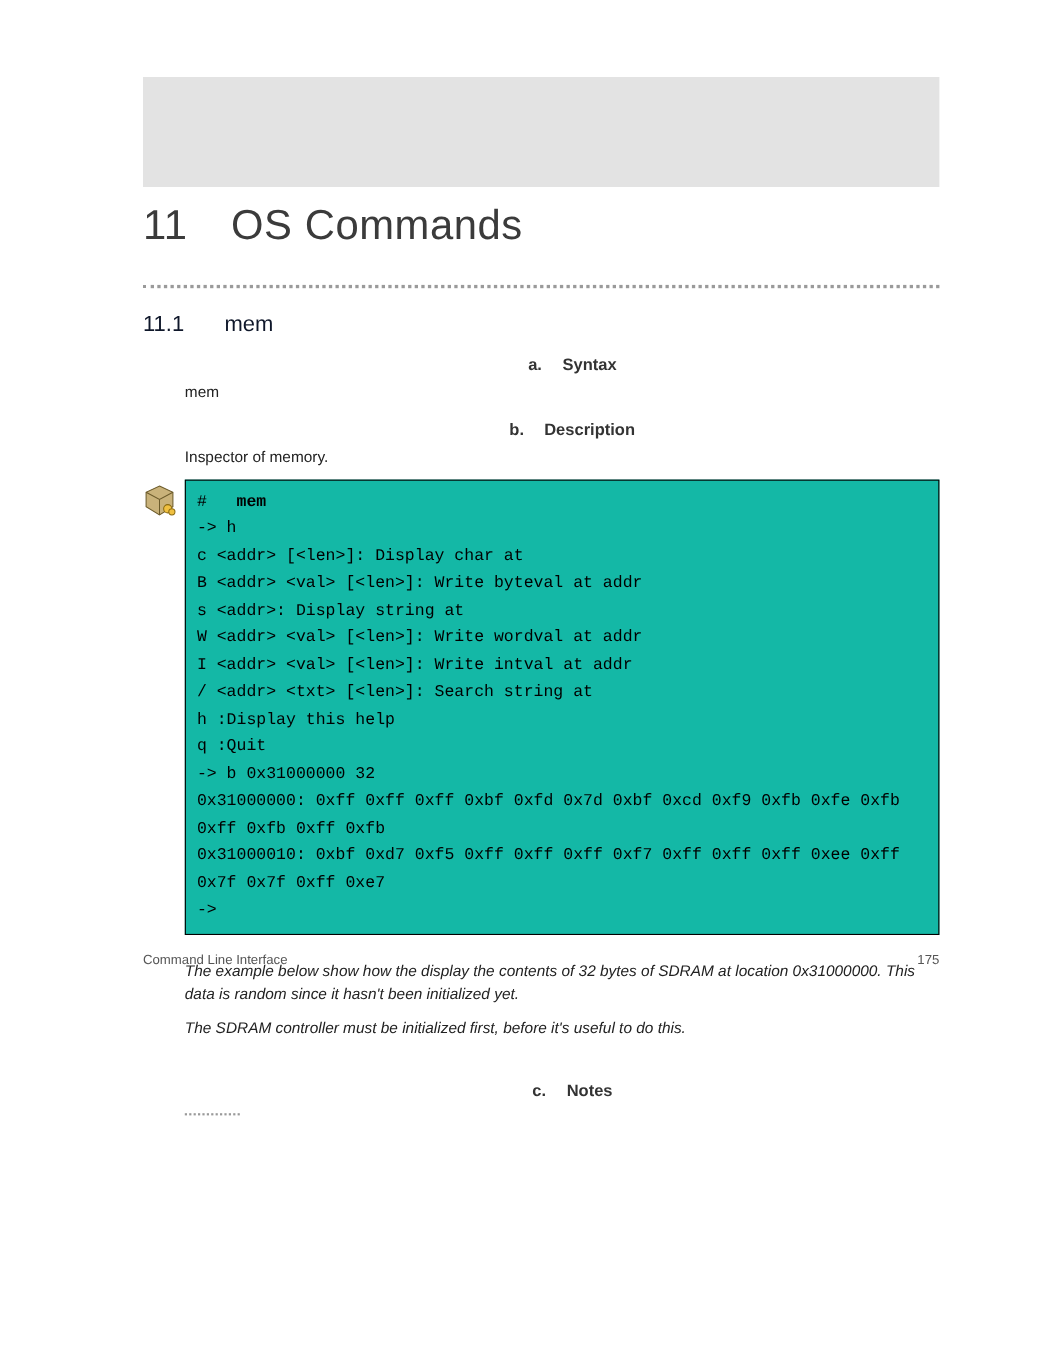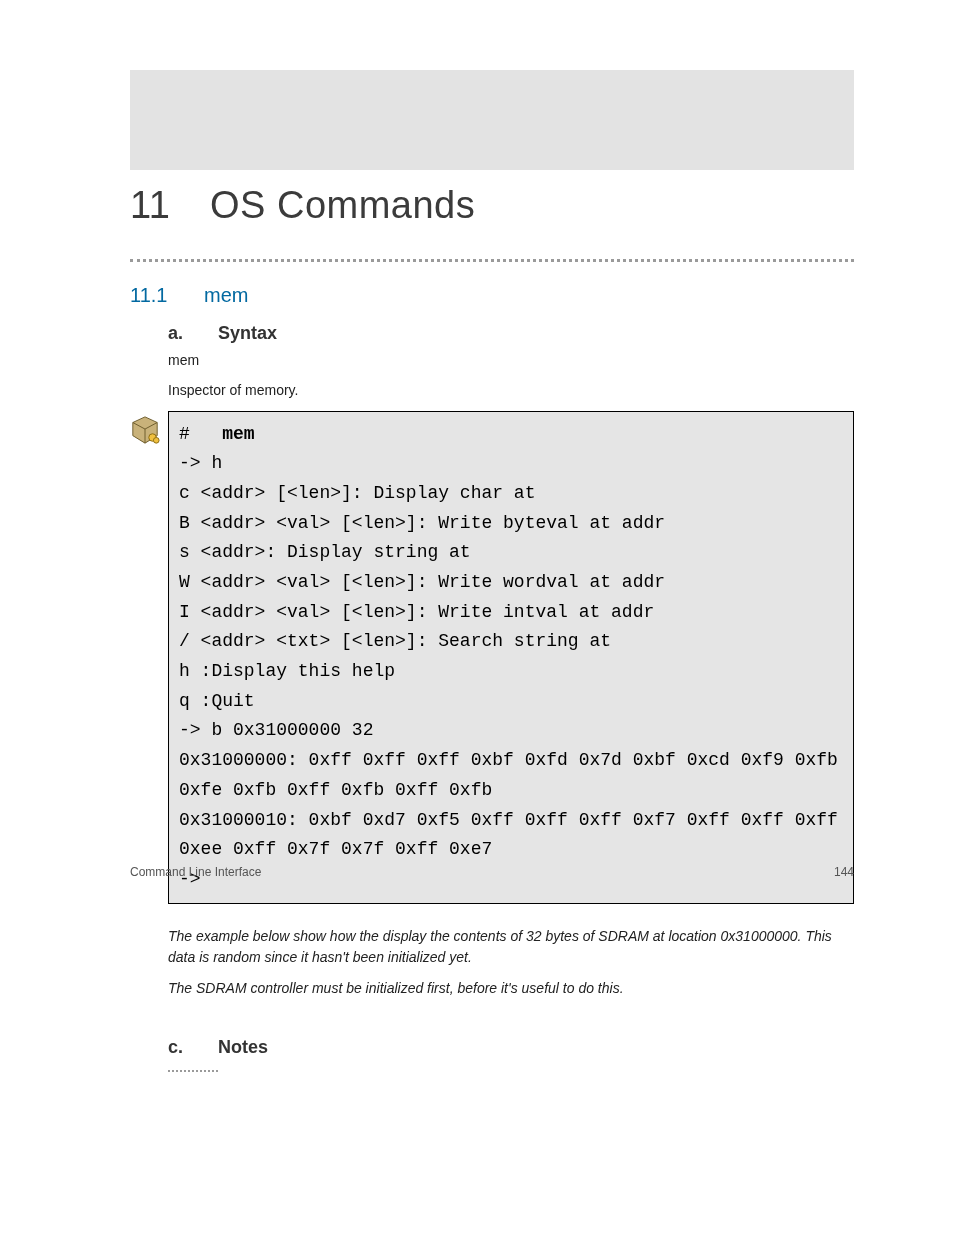--- a/index.html
+++ b/index.html
@@ -3,29 +3,29 @@
 <meta charset="utf-8">
 <style>
   * { margin: 0; padding: 0; box-sizing: border-box; }
   html, body { width: 954px; height: 1235px; background: #fff; font-family: Arial, Helvetica, sans-serif; color: #000; }
   .page { position: relative; width: 954px; height: 913px; padding: 70px 100px 60px 130px; }
   .h1 { font-size: 38px; font-weight: 400; color: #3b3b3b; letter-spacing: 0.5px; margin-top: 14px; margin-bottom: 10px; }
   .h1-num { display: inline-block; width: 80px; }
   .graybar { background: #e3e3e3; height: 100px; margin-top: 0; }
   .hr-dotted { border: none; border-top: 3px dotted #9a9a9a; margin: 32px 0 22px 0; }
   .hr-dotted-short { border: none; border-top: 2px dotted #9a9a9a; margin: 12px 0 14px 0; width: 50px; }
-  .h2 { font-size: 20px; font-weight: 400; color: #0369a1; margin-bottom: 8px; }
+  .h2 { font-size: 20px; font-weight: 400; color: #0f172a; margin-bottom: 8px; }
   .h2-num { display: inline-block; width: 74px; }
-  .h3 { font-size: 18px; font-weight: 700; color: #333; margin: 16px 0 6px 38px; }
+  .h3 { font-size: 15px; font-weight: 700; color: #333; margin: 16px 0 6px 38px; text-align: center; }
   .h3-num { display: inline-block; width: 50px; }
   .intro { font-size: 14px; color: #222; margin: 6px 0 10px 38px; line-height: 1.45; }
   .row { display: flex; align-items: flex-start; margin-top: 6px; }
   .icon-col { width: 38px; flex-shrink: 0; padding-top: 4px; }
   .icon-wrap { width: 30px; height: 30px; }
-  .codebox { border: 1px solid #000; background: #e5e5e5; font-family: "Courier New", Courier, monospace; font-size: 18px; line-height: 1.65; padding: 8px 10px 8px 10px; flex: 1; color: #000; }
+  .codebox { border: 1px solid #000; background: #14b8a6; font-family: "Courier New", Courier, monospace; font-size: 15px; line-height: 1.65; padding: 8px 10px 8px 10px; flex: 1; color: #000; }
   .codebox .cmd { font-weight: 700; }
   .body-text { font-size: 14px; color: #222; margin: 22px 0 0 38px; line-height: 1.5; font-style: italic; }
   .footer { position: absolute; bottom: 34px; left: 0; width: 100%; display: flex; justify-content: space-between; padding: 0 100px 0 130px; font-size: 12px; color: #555; }
 </style>
 </head>
 <body>
 
 <div class="page">
 
   <div class="graybar"></div>
@@ -37,20 +37,23 @@
 
   <div class="h2">
     <span class="h2-num">11.1</span><span>mem</span>
   </div>
 
   <div class="h3">
     <span class="h3-num">a.</span><span>Syntax</span>
   </div>
   <div class="intro">mem</div>
 
+  <div class="h3">
+    <span class="h3-num">b.</span><span>Description</span>
+  </div>
   <div class="intro">Inspector of memory.</div>
 
   <div class="row">
     <div class="icon-col">
       <div class="icon-wrap">
         <svg viewBox="0 0 32 32" width="30" height="30">
           <polygon points="16,2 29,8 29,22 16,30 3,22 3,8" fill="#c9b27a" stroke="#6b5a2a" stroke-width="1"></polygon>
           <polyline points="3,8 16,15 29,8" fill="none" stroke="#6b5a2a" stroke-width="1"></polyline>
           <line x1="16" y1="15" x2="16" y2="30" stroke="#6b5a2a" stroke-width="1"></line>
           <circle cx="24" cy="24" r="4" fill="#f0c040" stroke="#8a6a10" stroke-width="1"></circle>
@@ -81,16 +84,16 @@
 
   <div class="h3" style="margin-top:38px">
     <span class="h3-num">c.</span><span>Notes</span>
   </div>
   <div style="margin-left:38px">
       <hr class="hr-dotted-short">
     </div>
 
   <div class="footer">
     <span>Command Line Interface</span>
-    <span>144</span>
+    <span>175</span>
   </div>
 
 </div>
 
 </body></html>

